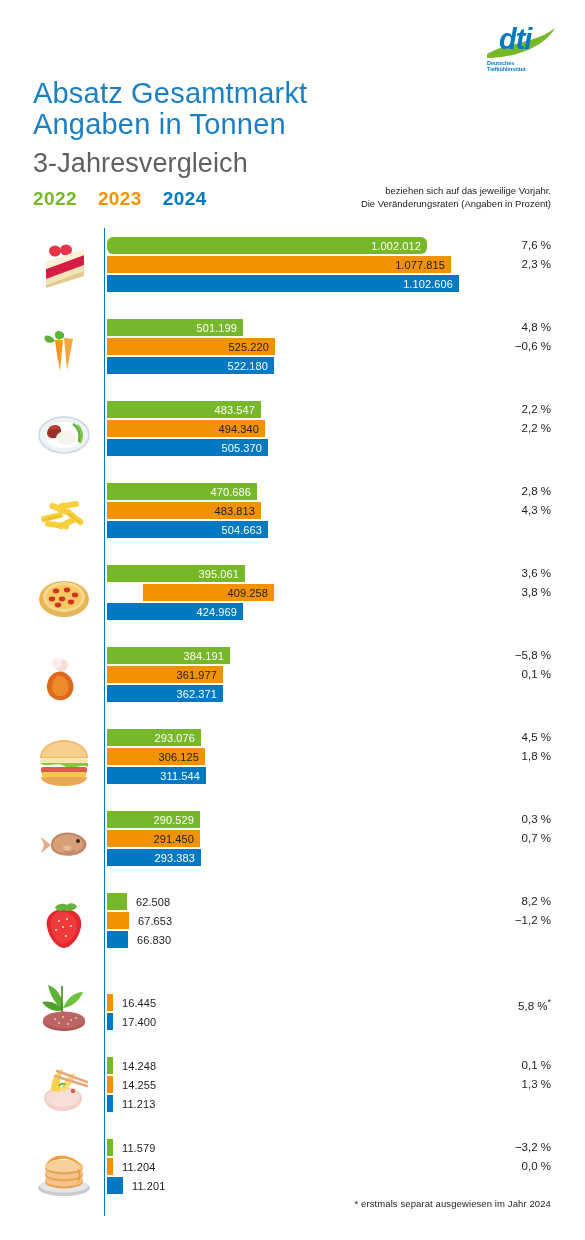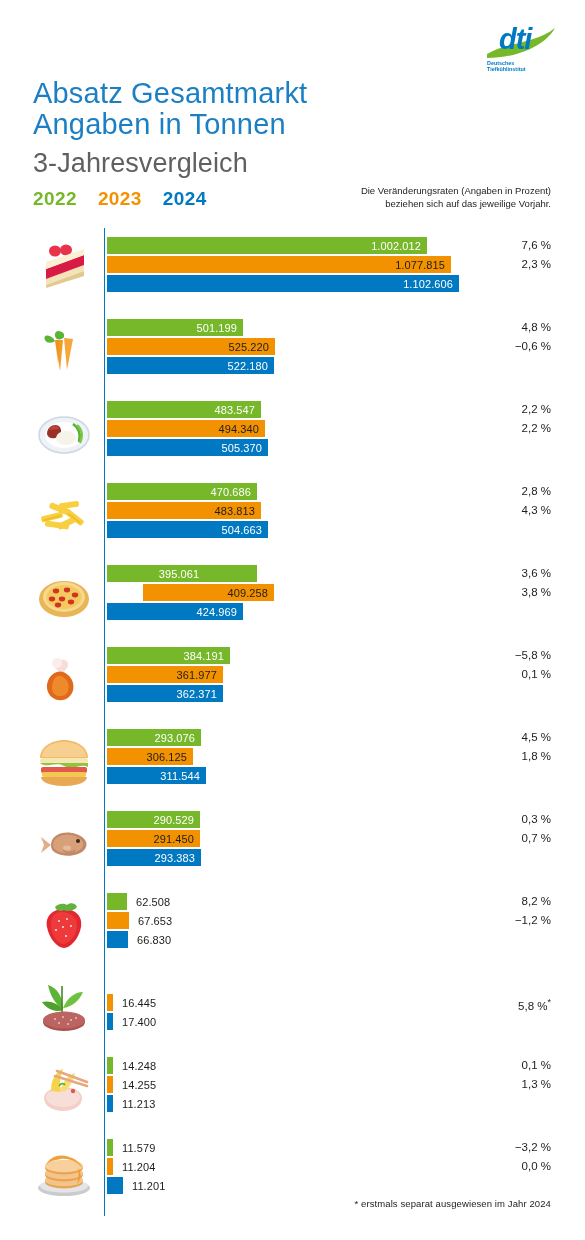--- a/index.html
+++ b/index.html
@@ -107,41 +107,41 @@
   </div>
   <div class="subtitle">3-Jahresvergleich</div>
 
   <div class="legend">
     <span>2022</span>
     <span>2023</span>
     <span>2024</span>
   </div>
 
   <div class="note">
+    <div>beziehen sich auf das jeweilige Vorjahr.</div>
     <div>Die Veränderungsraten (Angaben in Prozent)</div>
-    <div>beziehen sich auf das jeweilige Vorjahr.</div>
   </div>
 
   <div class="chart" id="chart">
     <div class="axis"></div>
   <div class="row">
         <div class="icon">
           <svg viewBox="0 0 62 62">
             <g>
      <ellipse cx="22" cy="13" rx="6" ry="5.5" fill="#e8334a"></ellipse>
      <ellipse cx="33" cy="12" rx="6" ry="5.5" fill="#e8334a"></ellipse>
      <path d="M13 47 L13 41 L51 27 L51 33 Z" fill="#f4e3b6"></path>
      <path d="M13 41 L13 31 L51 17 L51 27 Z" fill="#d81b45"></path>
      <path d="M13 31 L13 24 L51 11 L51 17 Z" fill="#fbf0d4"></path>
      <path d="M13 47 L51 33 L51 38 L13 50 Z" fill="#e2c98e"></path>
    </g>
           </svg>
         </div>
         <div class="bars">
-          <div class="bar g" style="width: 320px;">
+          <div class="bar g" style="width: 320px; border-radius: 6px;">
             <span class="val">1.002.012</span>
           </div>
           <div class="bar o" style="width: 344px;">
             <span class="val">1.077.815</span>
           </div>
           <div class="bar b" style="width: 352px;">
             <span class="val">1.102.606</span>
           </div>
         </div>
         <div class="pcts">
@@ -253,21 +253,21 @@
        <ellipse cx="42" cy="29" rx="3.2" ry="2.4"></ellipse>
        <ellipse cx="19" cy="33" rx="3.2" ry="2.4"></ellipse>
        <ellipse cx="29" cy="33" rx="3.2" ry="2.4"></ellipse>
        <ellipse cx="38" cy="36" rx="3.2" ry="2.4"></ellipse>
        <ellipse cx="25" cy="39" rx="3.2" ry="2.4"></ellipse>
      </g>
             </g>
           </svg>
         </div>
         <div class="bars">
-          <div class="bar g" style="width: 150px; justify-content: center;">
+          <div class="bar g" style="width: 138px;">
             <span class="val">395.061</span>
           </div>
           <div class="bar o" style="width: 131px; margin-left: 36px;">
             <span class="val">409.258</span>
           </div>
           <div class="bar b" style="width: 136px;">
             <span class="val">424.969</span>
           </div>
         </div>
         <div class="pcts">
@@ -313,21 +313,21 @@
      <rect x="8" y="37" width="46" height="6" rx="2" fill="#e4574b"></rect>
      <rect x="9" y="42" width="44" height="5" rx="2" fill="#f4c84e"></rect>
      <path d="M8 47 C8 53,20 56,31 56 C42 56,54 53,54 47 Z" fill="#e8a854"></path>
    </g>
           </svg>
         </div>
         <div class="bars">
           <div class="bar g" style="width: 94px;">
             <span class="val">293.076</span>
           </div>
-          <div class="bar o" style="width: 86px;">
+          <div class="bar o" style="width: 98px;">
             <span class="val">306.125</span>
           </div>
           <div class="bar b" style="width: 99px;">
             <span class="val">311.544</span>
           </div>
         </div>
         <div class="pcts">
           <div class="pct"><span>4,5 %</span></div>
           <div class="pct"><span>1,8 %</span></div>
         </div>

